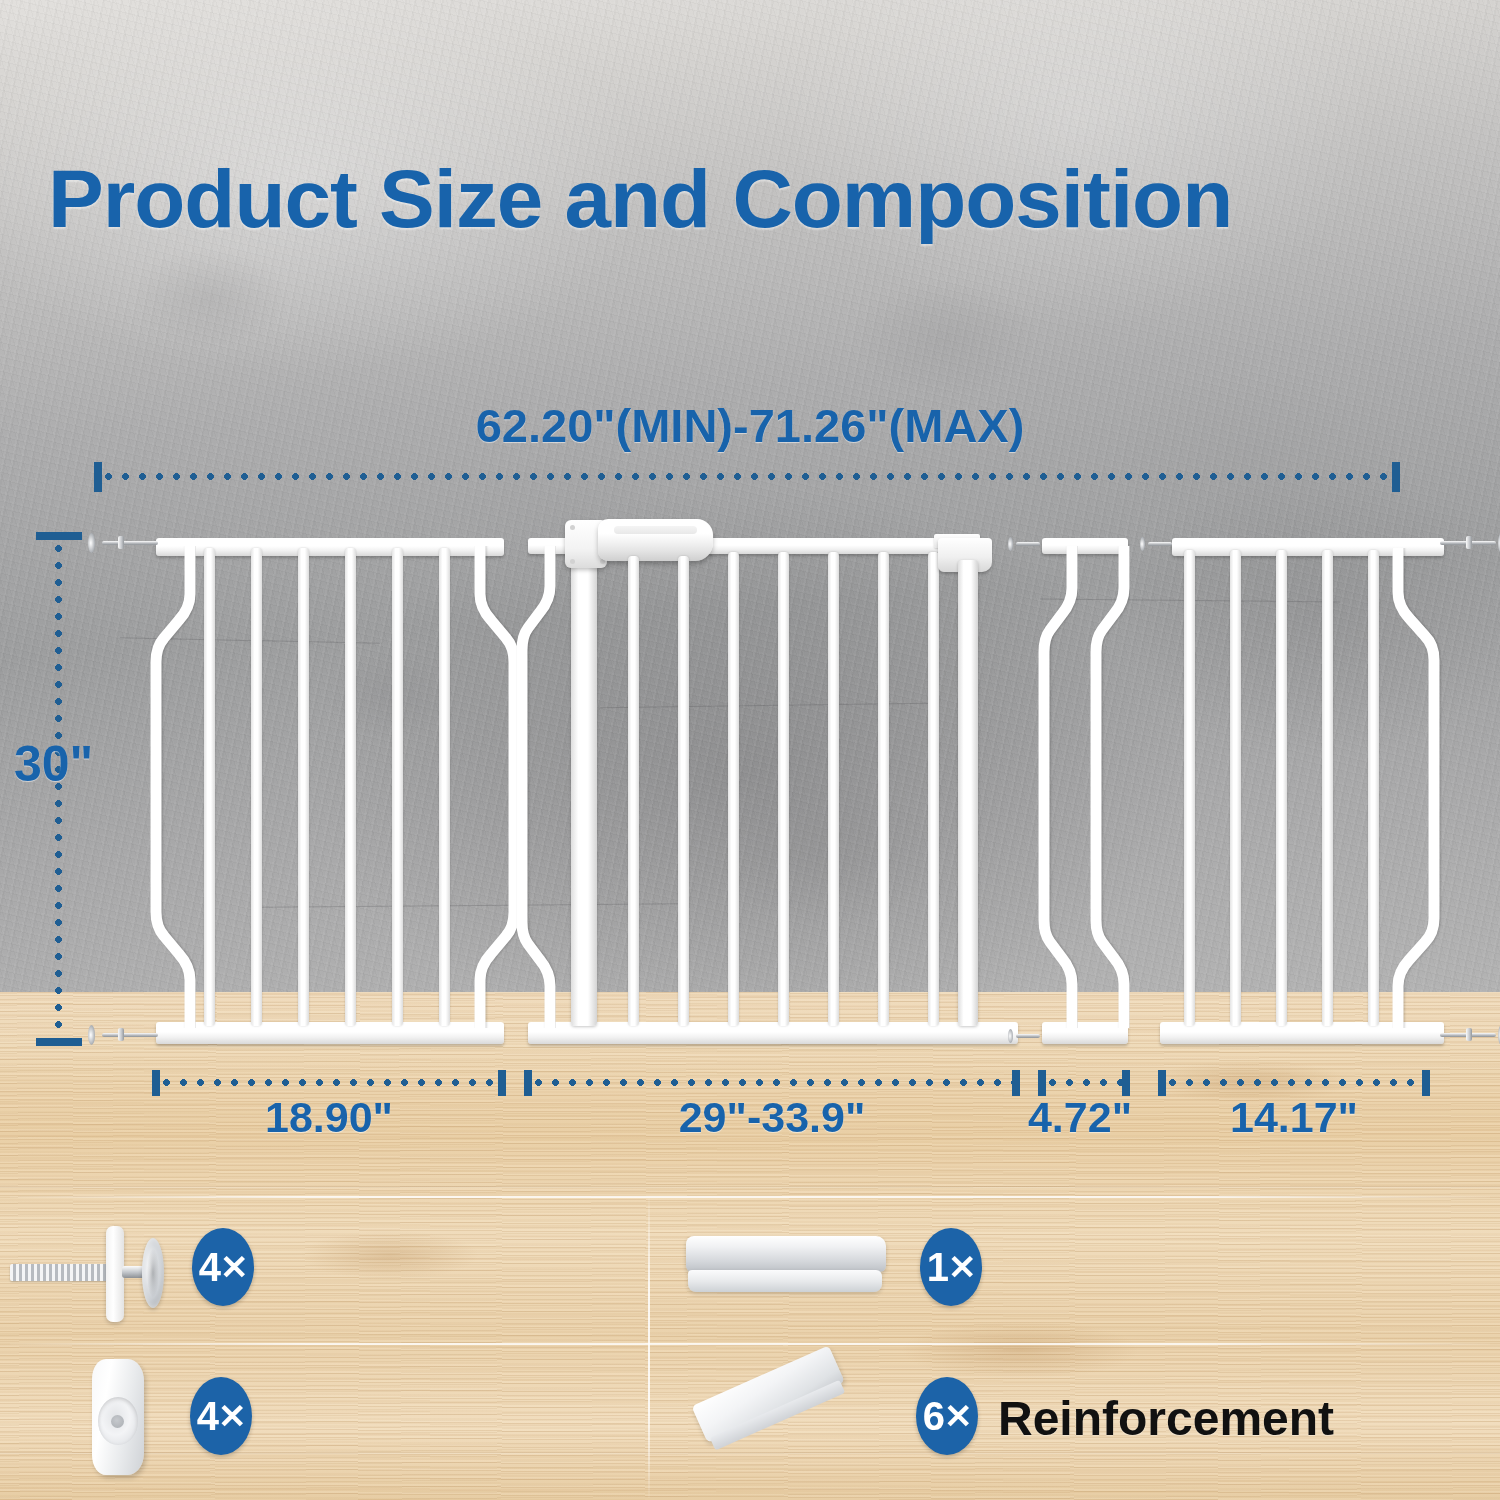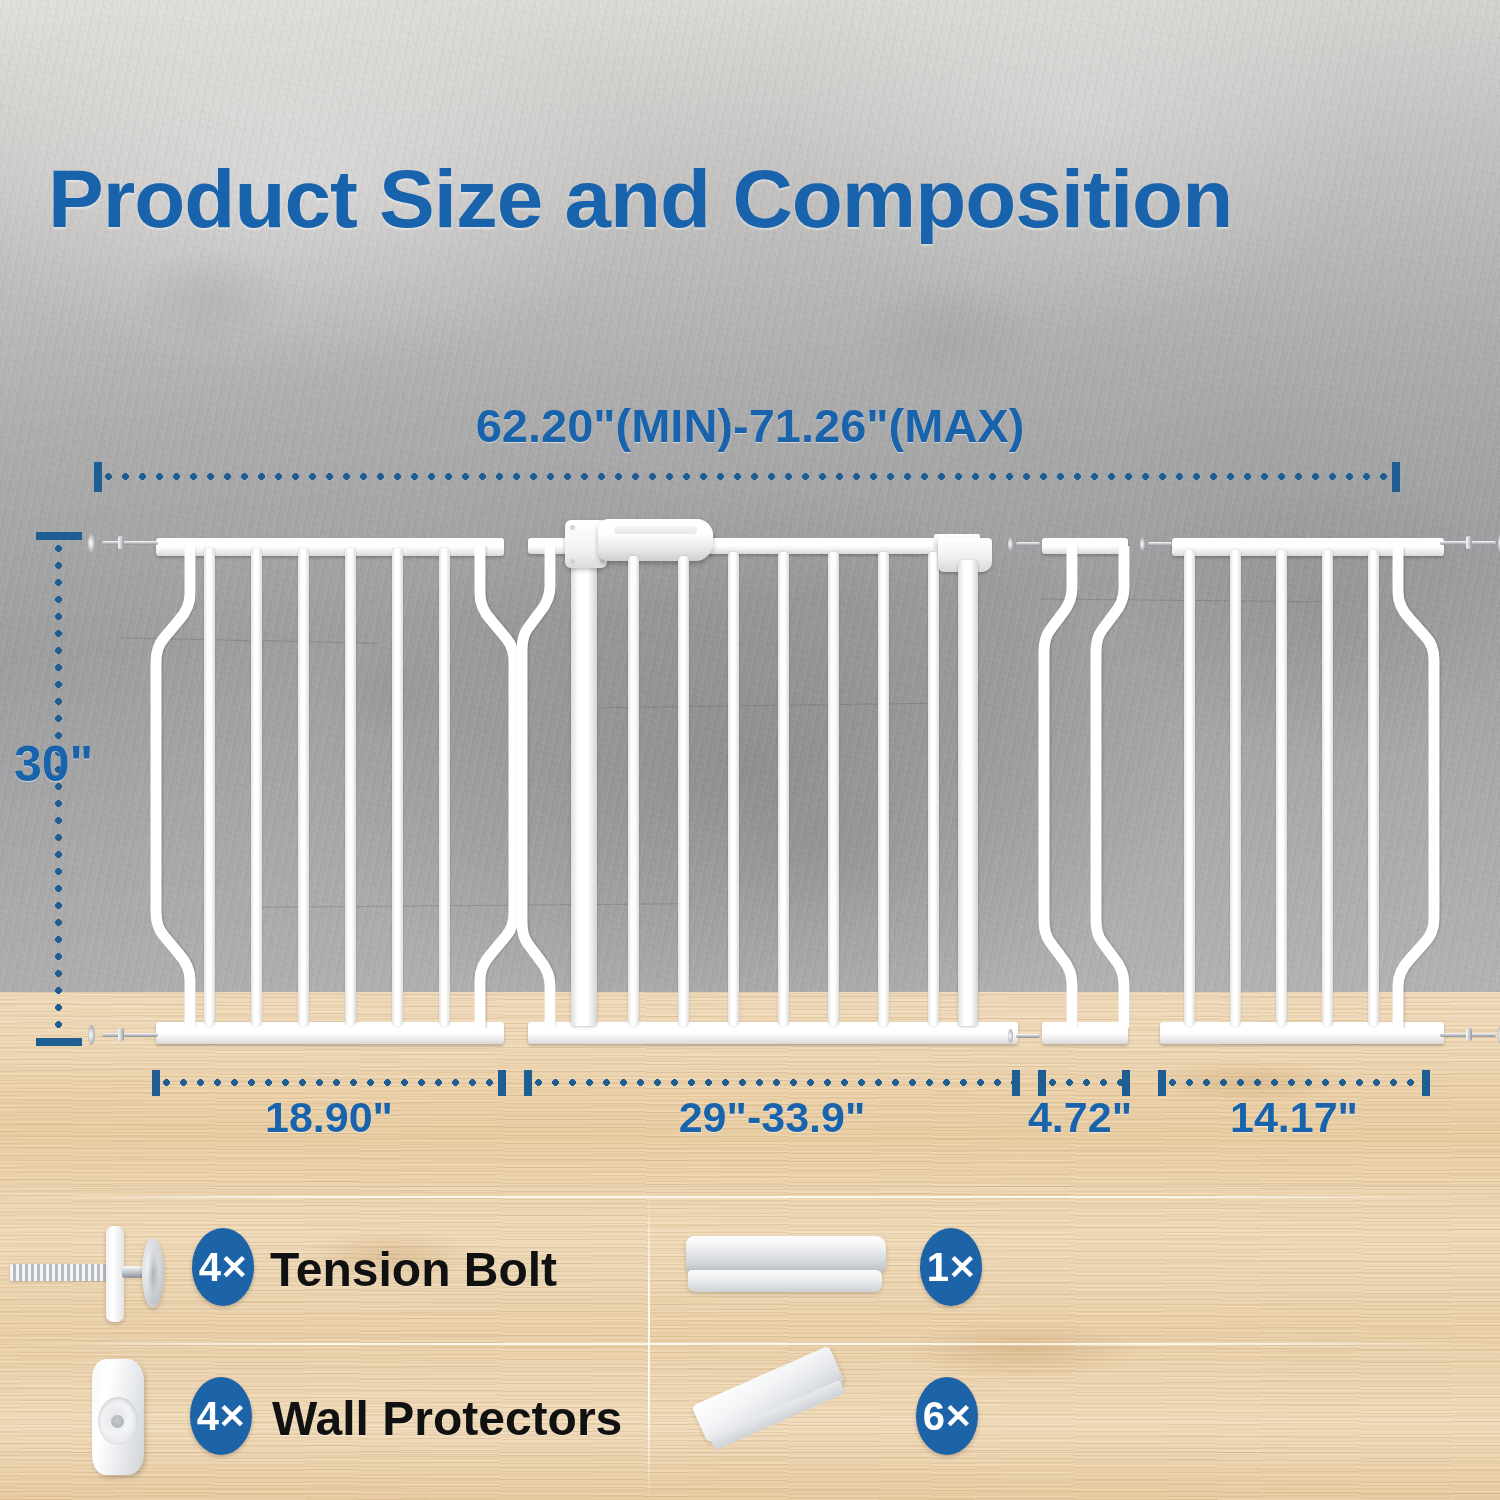--- a/index.html
+++ b/index.html
@@ -474,21 +474,20 @@
     <div class="bolt-art" style="left:10px;top:18px;width:170px;height:110px;">
       <div class="bolt-thread" style="left:0px;top:48px;width:102px;height:17px;"></div>
       <div class="bolt-flange" style="left:96px;top:10px;width:18px;height:96px;"></div>
       <div class="bolt-rod" style="left:112px;top:50px;width:34px;height:12px;"></div>
       <div class="bolt-wing" style="left:132px;top:22px;width:22px;height:70px;"></div>
     </div>
     <div class="badge" style="left:192px;top:30px;">
       <span>4</span>
         <span style="font-size:34px;">✕</span>
     </div>
-    <div class="acc-label" style="left:270px;top:44px;">Tension Bolt</div>
   </div>
 
   <div class="acc-item" style="left:648px;top:1198px;width:852px;height:145px;">
     <div class="pedal-art" style="left:38px;top:30px;width:210px;height:76px;">
       <div class="pedal-top" style="left:0px;top:8px;width:200px;height:36px;"></div>
       <div class="pedal-bot" style="left:2px;top:42px;width:194px;height:22px;"></div>
     </div>
     <div class="badge" style="left:272px;top:30px;">
       <span>1</span>
         <span style="font-size:34px;">✕</span>
@@ -498,27 +497,27 @@
   <div class="acc-item" style="left:0px;top:1345px;width:648px;height:150px;">
     <div class="prot-art" style="left:78px;top:14px;width:110px;height:122px;">
       <div class="prot-body" style="left:14px;top:0px;width:52px;height:116px;"></div>
       <div class="prot-dish" style="left:20px;top:38px;width:40px;height:48px;"></div>
       <div class="prot-hole" style="left:33px;top:56px;width:13px;height:13px;"></div>
     </div>
     <div class="badge" style="left:190px;top:32px;">
       <span>4</span>
         <span style="font-size:34px;">✕</span>
     </div>
-    <div class="acc-label" style="left:272px;top:46px;">Wall Protectors</div>
   </div>
 
   <div class="acc-item" style="left:648px;top:1345px;width:852px;height:150px;">
     <div class="reinf-art" style="left:50px;top:26px;width:160px;height:66px;">
       <div class="reinf-face" style="left:0px;top:0px;width:150px;height:40px;"></div>
       <div class="reinf-edge" style="left:4px;top:36px;width:142px;height:14px;"></div>
     </div>
     <div class="badge" style="left:268px;top:32px;">
       <span>6</span>
         <span style="font-size:34px;">✕</span>
     </div>
+    <div class="acc-label" style="left:350px;top:46px;">Reinforcement</div>
   </div>
 
 </div>
 
 </body></html>

